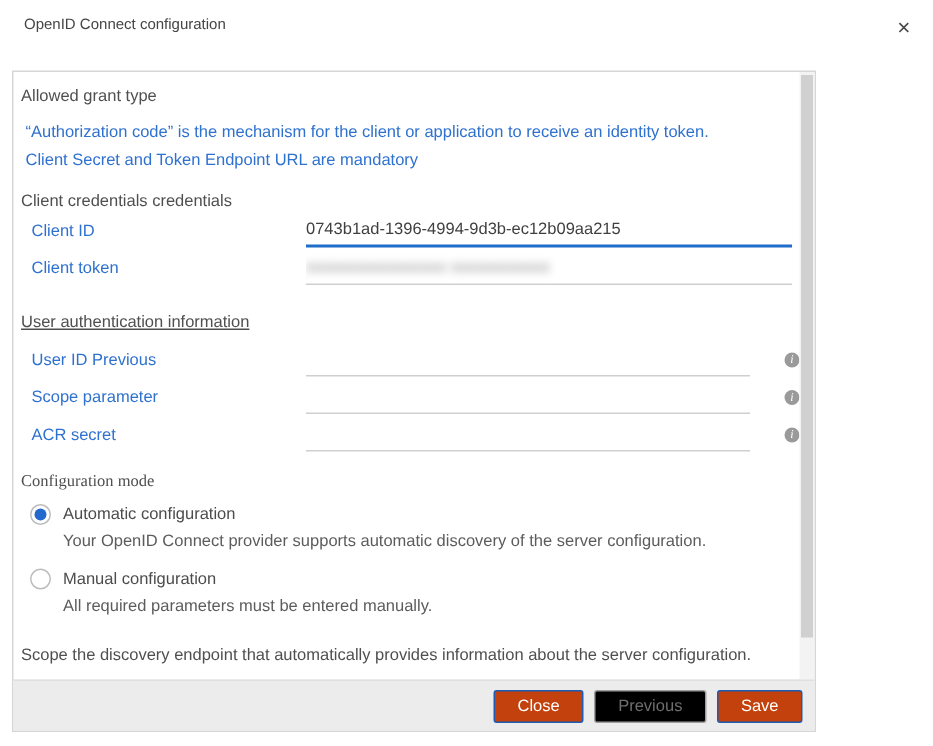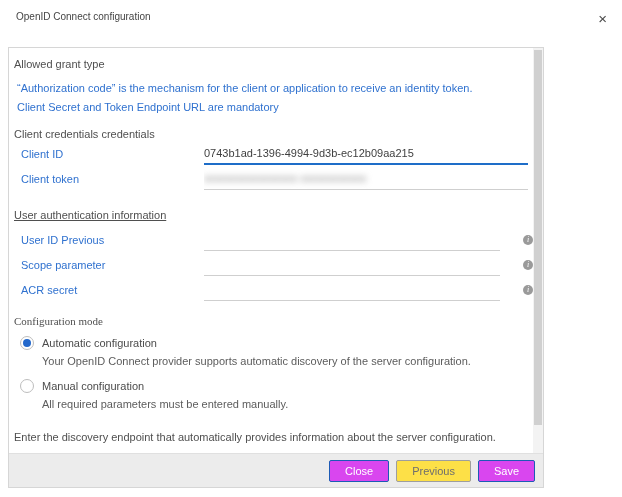--- a/index.html
+++ b/index.html
@@ -53,22 +53,22 @@
   .radio-desc { margin-left:28px; margin-top:4px; color:#5c5c5c; line-height:15px; }
 
   .discovery-intro { margin-top:19px; color:#4f4f4f; }
 
   
   .panel-footer { position:absolute; left:0; right:0; bottom:0; height:34px; background:#ececec;
     border-top:1px solid #e0e0e0; display:flex; align-items:center; justify-content:flex-end;
     padding-right:8px; gap:7px; }
   .btn { height:22px; padding:0 15px; font-size:11px; border-radius:2px; cursor:pointer;
     font-family:inherit; }
-  .btn-primary { background:#d946ef; border:1px solid #1d5bb5; color:#fff; }
-  .btn-secondary { background:#fde047; border:1px solid #9e9e9e; color:#6e6e6e; }
+  .btn-primary { background:#c2410c; border:1px solid #1d5bb5; color:#fff; }
+  .btn-secondary { background:#000000; border:1px solid #9e9e9e; color:#6e6e6e; }
 </style>
 </head>
 <body>
 
 <div class="dialog">
 
   <div class="dlg-header">
     <div class="dlg-title">OpenID Connect configuration</div>
     <div class="dlg-close">×</div>
   </div>
@@ -117,21 +117,21 @@
         <span class="radio-label">Automatic configuration</span>
       </div>
       <div class="radio-desc">Your OpenID Connect provider supports automatic discovery of the server configuration.</div>
 
       <div class="radio-row" style="margin-top:10px;">
         <span class="radio"></span>
         <span class="radio-label">Manual configuration</span>
       </div>
       <div class="radio-desc">All required parameters must be entered manually.</div>
 
-      <div class="discovery-intro">Enter the discovery endpoint that automatically provides information about the server configuration.</div>
+      <div class="discovery-intro">Scope the discovery endpoint that automatically provides information about the server configuration.</div>
 
       <div class="field-row" style="margin-top:8px; margin-left:7px;">
         <div class="field-label">Discovery URL</div>
         <div class="field-input no-line">https://login.microsoftonline.com/d0147ac8-25c3-4b24-8bd0-bd3523c6c635/v2.0/.well-known/ope</div>
       </div>
 
     </div>
 
     <div class="scrollbar-track">
       <div class="scrollbar-thumb"></div>

